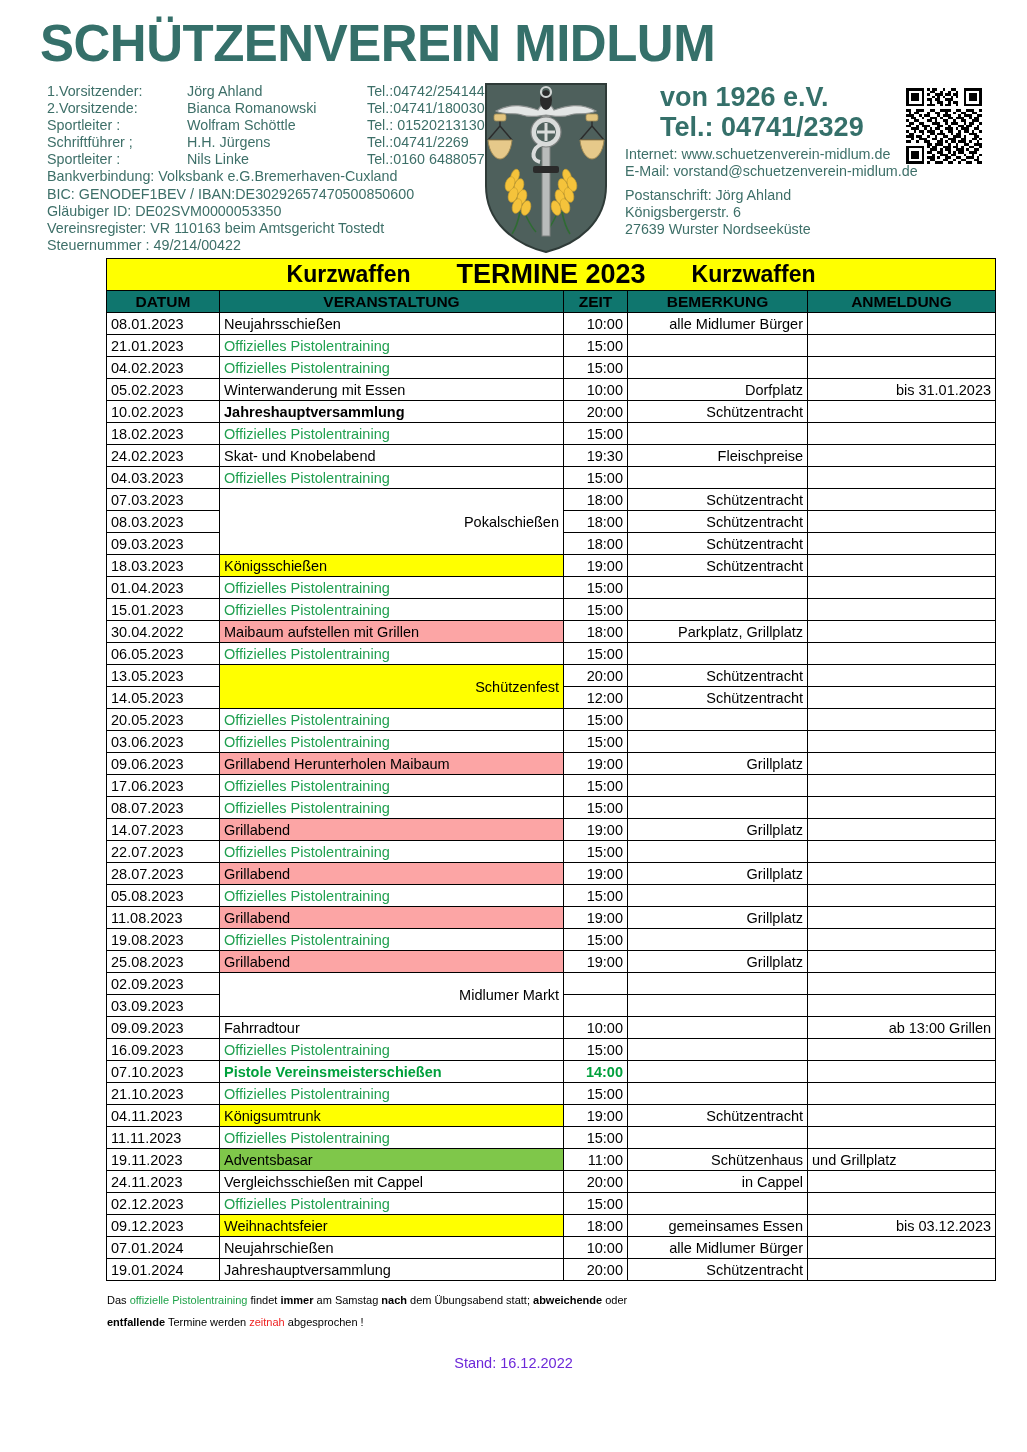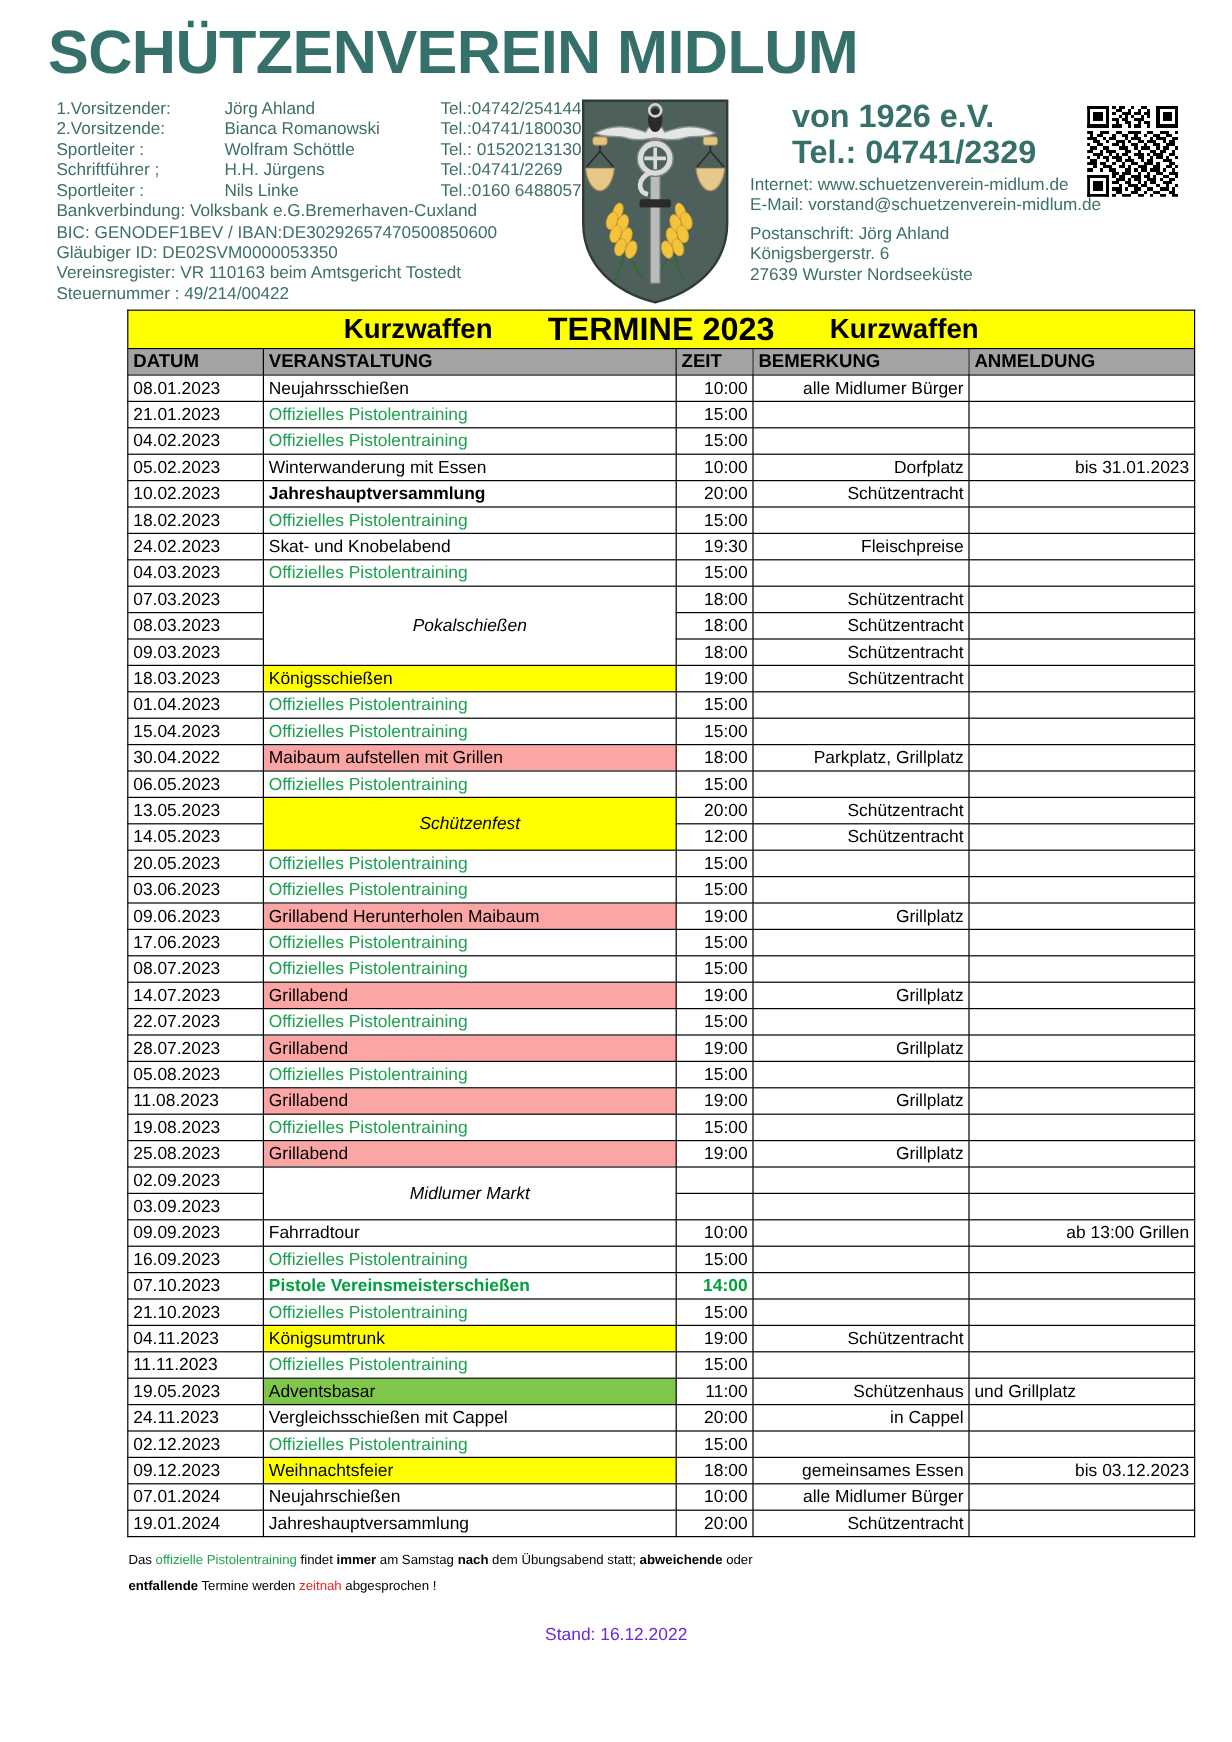--- a/index.html
+++ b/index.html
@@ -52,37 +52,37 @@
   .title-row td{
     background:#ffff00;height:36px;border:2px solid #000;padding:0;
   }
   .title-inner{
     display:flex;align-items:center;justify-content:center;gap:46px;
     font-weight:bold;
   }
   .tt-side{font-size:23px;}
   .tt-mid{font-size:27px;}
   thead th{
-    background:#a3a3a3;font-weight:bold;font-size:15.5px;
-    text-align:left;height:25px;border:1px solid #000;
+    background:#0f766e;font-weight:bold;font-size:15.5px;
+    text-align:center;height:25px;border:1px solid #000;
     border-bottom:2px solid #000;
     margin-left:28px;
   }
   col.c-datum{width:113px;}
   col.c-ver{width:344px;}
   col.c-zeit{width:64px;}
   col.c-bem{width:180px;}
   col.c-anm{width:188px;}
   td.datum{text-align:left;}
   td.ver{text-align:left;}
   td.zeit{text-align:right;}
   td.bem{text-align:right;}
   td.anm{text-align:right;}
   td.anm.left{text-align:left;}
-  td.ver.center{text-align:center;font-style:italic;}
+  td.ver.center{text-align:right;}
   .training{color:#20a050;}
   .bold{font-weight:bold;}
   .greenbold{color:#00a03c;font-weight:bold;}
   .bg-yellow{background:#ffff00;}
   .bg-orange{background:#fca5a5;}
   .bg-green{background:#7fc74a;}
   
   .note{
     position:absolute;left:107px;top:1289px;width:880px;
     font-size:11px;line-height:22px;color:#000;
@@ -513,21 +513,21 @@
           <td class="anm"></td>
         </tr>
         <tr>
           <td class="datum">01.04.2023</td>
           <td class="ver training">Offizielles Pistolentraining</td>
           <td class="zeit">15:00</td>
           <td class="bem"></td>
           <td class="anm"></td>
         </tr>
         <tr>
-          <td class="datum">15.04.2023</td>
+          <td class="datum">15.01.2023</td>
           <td class="ver training">Offizielles Pistolentraining</td>
           <td class="zeit">15:00</td>
           <td class="bem"></td>
           <td class="anm"></td>
         </tr>
         <tr>
           <td class="datum">30.04.2022</td>
           <td class="ver bg-orange">Maibaum aufstellen mit Grillen</td>
           <td class="zeit">18:00</td>
           <td class="bem">Parkplatz, Grillplatz</td>
@@ -686,21 +686,21 @@
           <td class="anm"></td>
         </tr>
         <tr>
           <td class="datum">11.11.2023</td>
           <td class="ver training">Offizielles Pistolentraining</td>
           <td class="zeit">15:00</td>
           <td class="bem"></td>
           <td class="anm"></td>
         </tr>
         <tr>
-          <td class="datum">19.05.2023</td>
+          <td class="datum">19.11.2023</td>
           <td class="ver bg-green">Adventsbasar</td>
           <td class="zeit">11:00</td>
           <td class="bem">Schützenhaus</td>
           <td class="anm left">und Grillplatz</td>
         </tr>
         <tr>
           <td class="datum">24.11.2023</td>
           <td class="ver">Vergleichsschießen mit Cappel</td>
           <td class="zeit">20:00</td>
           <td class="bem">in Cappel</td>

